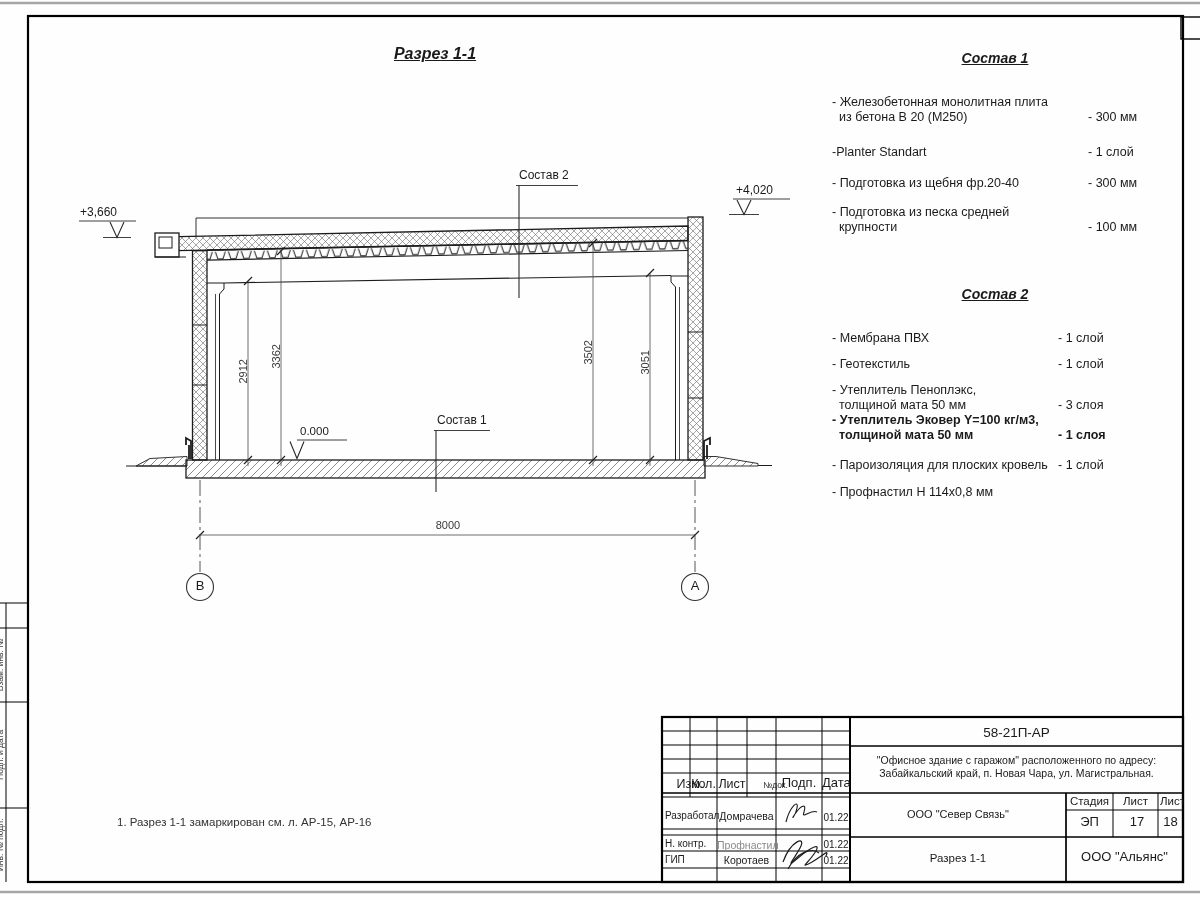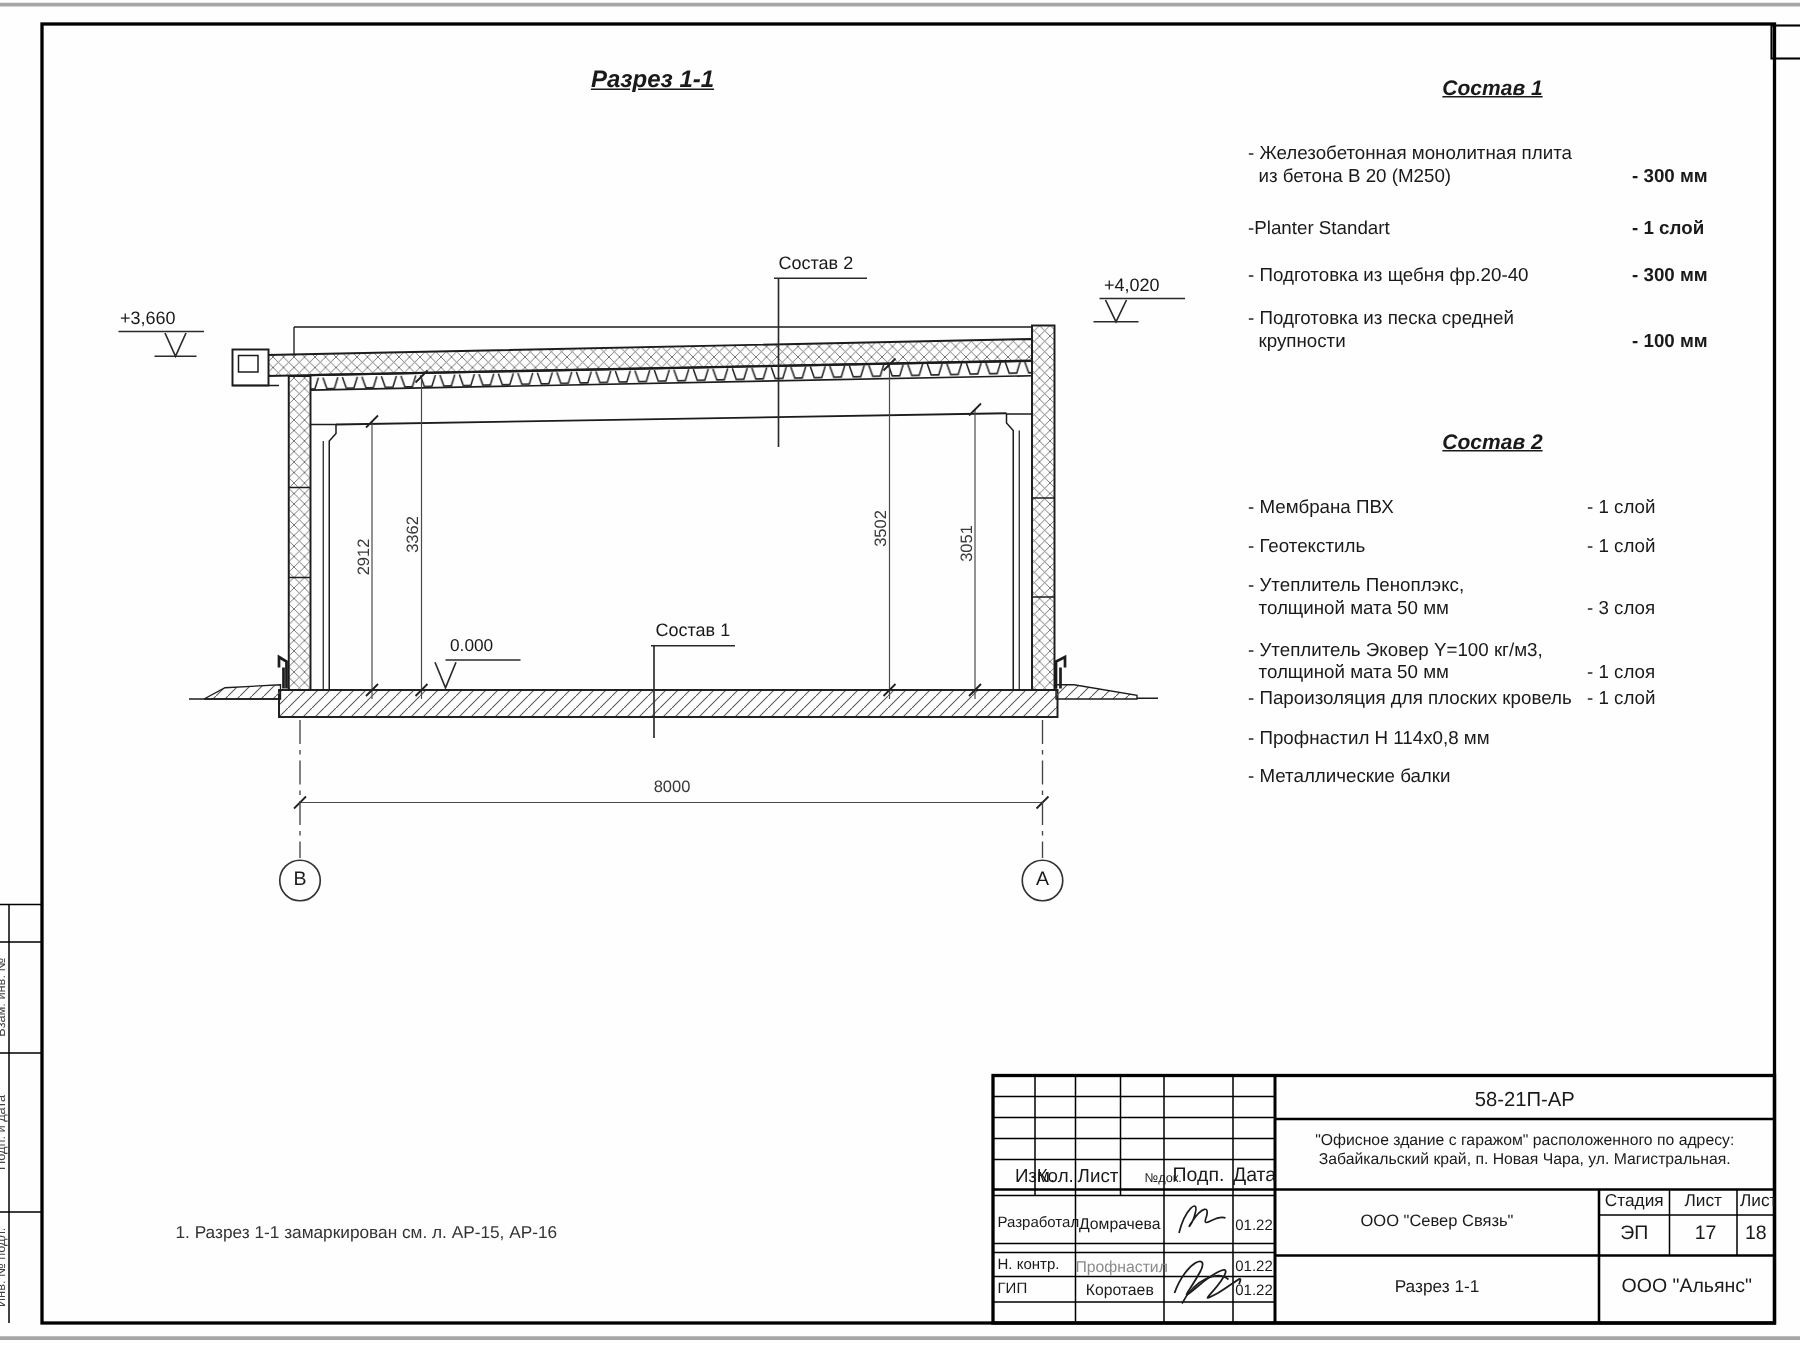--- a/index.html
+++ b/index.html
@@ -13,21 +13,21 @@
   .gray{color:#8a8a8a;}
   svg.layer{position:absolute;left:0;top:0;}
   
   .sostav{position:absolute;width:326px;font-size:12.5px;}
   .sostav .hd{position:absolute;left:0;right:0;text-align:center;font-size:14px;
               font-style:italic;font-weight:600;text-decoration:underline;}
   .srow{position:absolute;left:0;right:0;}
   .srow .ln{white-space:nowrap;line-height:15px;}
   .srow .ln2{padding-left:7px;}
   .srow .val{position:absolute;bottom:0;white-space:nowrap;line-height:15px;}
-  .s1 .val{left:256px;font-weight:bold;}
+  .s1 .val{left:256px;}
   .s2 .val{left:226px;}
   .clip{overflow:hidden;}
 </style>
 </head>
 <body>
 
 <div class="page">
 
   <svg class="layer" width="1200" height="900" viewBox="0 0 1200 900">
     <defs>
@@ -209,34 +209,31 @@
     </div>
     <div class="srow" style="top:71px;">
       <div class="ln">- Геотекстиль</div>
       <div class="val">- 1 слой</div>
     </div>
     <div class="srow" style="top:97px;">
       <div class="ln">- Утеплитель Пеноплэкс,</div>
       <div class="ln ln2">толщиной мата 50 мм</div>
       <div class="val">- 3  слоя</div>
     </div>
-    <div class="srow" style="top:140px;">
+    <div class="srow" style="top:127px;font-weight:bold;">
       <div class="ln">- Утеплитель Эковер Y=100 кг/м3,</div>
       <div class="ln ln2">толщиной мата 50 мм</div>
       <div class="val">- 1 слоя</div>
     </div>
     <div class="srow" style="top:172px;">
       <div class="ln">- Пароизоляция для плоских кровель</div>
       <div class="val">- 1 слой</div>
     </div>
     <div class="srow" style="top:199px;">
       <div class="ln">- Профнастил Н 114х0,8 мм</div>
-    </div>
-    <div class="srow" style="top:224px;">
-      <div class="ln">- Металлические балки</div>
     </div>
   </div>
 
   <div class="t" style="left:117px;top:816px;font-size:11.5px;color:#333;">1. Разрез 1-1 замаркирован см. л. АР-15, АР-16</div>
 
   <div class="t rot ctr" style="left:-54px;top:660px;width:110px;font-size:8.5px;color:#444;">Взам. инв. №</div>
   <div class="t rot ctr" style="left:-54px;top:750px;width:110px;font-size:8.5px;color:#444;">Подп. и дата</div>
   <div class="t rot ctr" style="left:-54px;top:840px;width:110px;font-size:8.5px;color:#444;">Инв. № подл.</div>
 
   <div class="t ctr" style="left:662px;top:777px;width:28px;font-size:12.5px;margin-left:14px;">Изм.</div>

